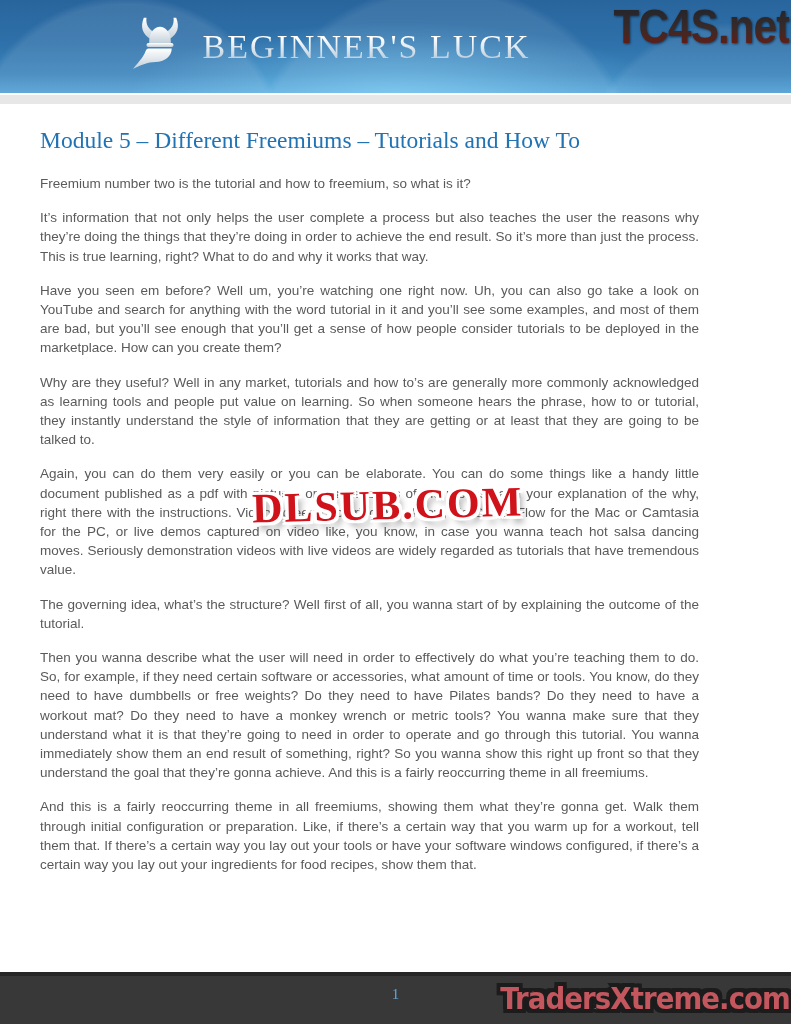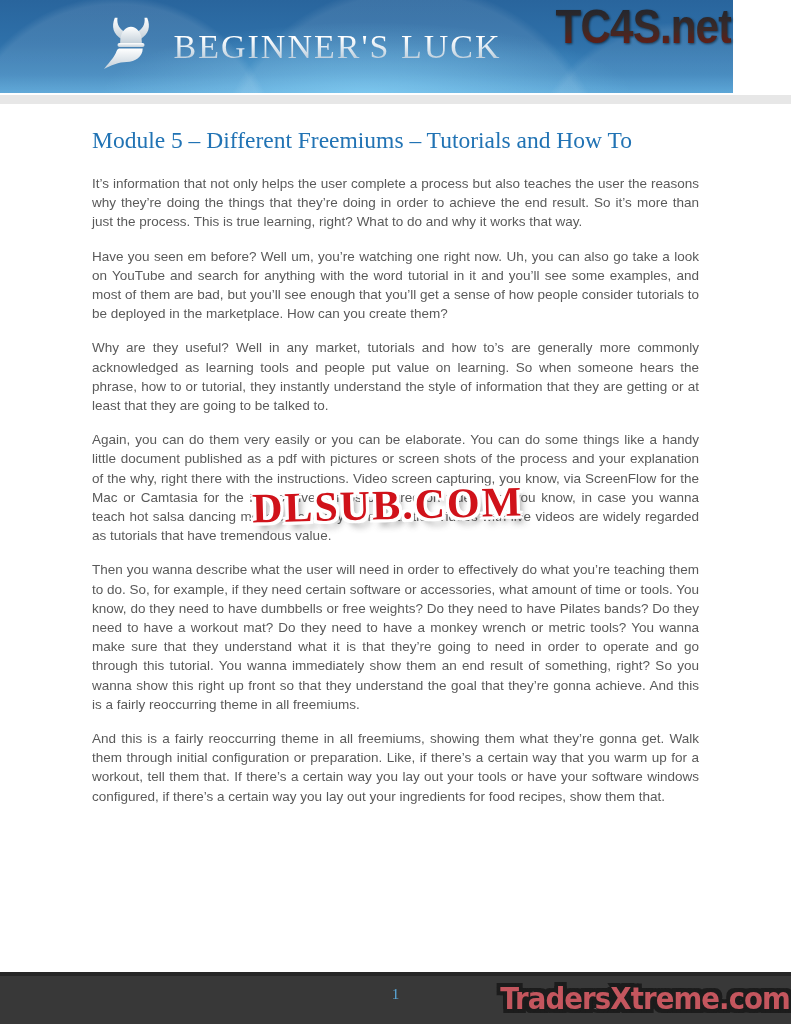--- a/index.html
+++ b/index.html
@@ -7,21 +7,21 @@
   body {
     width: 791px; height: 1024px;
     position: relative;
     overflow: hidden;
     font-family: "Liberation Sans", sans-serif;
   }
 
   
   .banner {
     position: absolute; top: 0; left: 0;
-    width: 733px; height: 93px;
+    width: 791px; height: 93px;
     background:
       radial-gradient(circle 270px at 16% 170%, rgba(255,255,255,0.10) 57%, rgba(255,255,255,0) 60%),
       radial-gradient(circle 310px at 56% 200%, rgba(255,255,255,0.09) 62%, rgba(255,255,255,0) 65%),
       radial-gradient(circle 250px at 92% 180%, rgba(255,255,255,0.08) 55%, rgba(255,255,255,0) 58%),
       radial-gradient(ellipse 430px 120px at 50% 104%, rgba(135,218,255,0.60), rgba(135,218,255,0) 62%),
       linear-gradient(180deg, #29659d 0%, #2e70a9 45%, #3a83bb 80%, #4f9fd4 100%);
   }
   .banner-inner {
     position: absolute; top: 0; left: 0; right: 0; bottom: 0;
     display: flex; align-items: center; justify-content: center;
@@ -53,21 +53,21 @@
   .strip {
     position: absolute; top: 93px; left: 0;
     width: 791px; height: 11px;
     background: #e7e7e7;
     border-top: 2px solid #ffffff;
   }
 
   
   .content {
     position: absolute; top: 104px; left: 0;
-    width: 791px; padding: 23px 92px 0 92px;
+    width: 791px; padding: 23px 92px 0 40px;
   }
   .doc-title {
     font-family: "Liberation Serif", serif;
     font-size: 23.5px; font-weight: 500;
     color: #2173b4;
     margin-bottom: 20px;
     white-space: nowrap;
   }
   .content p {
     font-size: 13.5px; line-height: 19.2px;
@@ -144,24 +144,26 @@
     </span>
     <span class="logo-text">BEGINNER'S LUCK</span>
   </div>
   <div class="tc4s">TC4S.net</div>
 </div>
 
 <div class="strip"></div>
 
 <div class="content">
   <h1 class="doc-title">Module 5 – Different Freemiums – Tutorials and How To</h1>
+  <p class="single">Freemium number two is the tutorial and how to freemium, so what is it?</p>
   <p>It’s information that not only helps the user complete a process but also teaches the user the reasons why they’re doing the things that they’re doing in order to achieve the end result. So it’s more than just the process. This is true learning, right? What to do and why it works that way.</p>
   <p>Have you seen em before? Well um, you’re watching one right now. Uh, you can also go take a look on YouTube and search for anything with the word tutorial in it and you’ll see some examples, and most of them are bad, but you’ll see enough that you’ll get a sense of how people consider tutorials to be deployed in the marketplace. How can you create them?</p>
   <p>Why are they useful? Well in any market, tutorials and how to’s are generally more commonly acknowledged as learning tools and people put value on learning. So when someone hears the phrase, how to or tutorial, they instantly understand the style of information that they are getting or at least that they are going to be talked to.</p>
   <p>Again, you can do them very easily or you can be elaborate. You can do some things like a handy little document published as a pdf with pictures or screen shots of the process and your explanation of the why, right there with the instructions. Video screen capturing, you know, via ScreenFlow for the Mac or Camtasia for the PC, or live demos captured on video like, you know, in case you wanna teach hot salsa dancing moves. Seriously demonstration videos with live videos are widely regarded as tutorials that have tremendous value.</p>
+  <p>The governing idea, what’s the structure? Well first of all, you wanna start of by explaining the outcome of the tutorial.</p>
   <p>Then you wanna describe what the user will need in order to effectively do what you’re teaching them to do. So, for example, if they need certain software or accessories, what amount of time or tools. You know, do they need to have dumbbells or free weights? Do they need to have Pilates bands? Do they need to have a workout mat? Do they need to have a monkey wrench or metric tools? You wanna make sure that they understand what it is that they’re going to need in order to operate and go through this tutorial. You wanna immediately show them an end result of something, right? So you wanna show this right up front so that they understand the goal that they’re gonna achieve. And this is a fairly reoccurring theme in all freemiums.</p>
   <p>And this is a fairly reoccurring theme in all freemiums, showing them what they’re gonna get. Walk them through initial configuration or preparation. Like, if there’s a certain way that you warm up for a workout, tell them that. If there’s a certain way you lay out your tools or have your software windows configured, if there’s a certain way you lay out your ingredients for food recipes, show them that.</p>
 </div>
 
 <div class="dlsub">DLSUB.COM</div>
 
 <div class="footer">
   <span class="page-num">1</span>
   <span class="footer-mark">TradersXtreme.com</span>
 </div>

